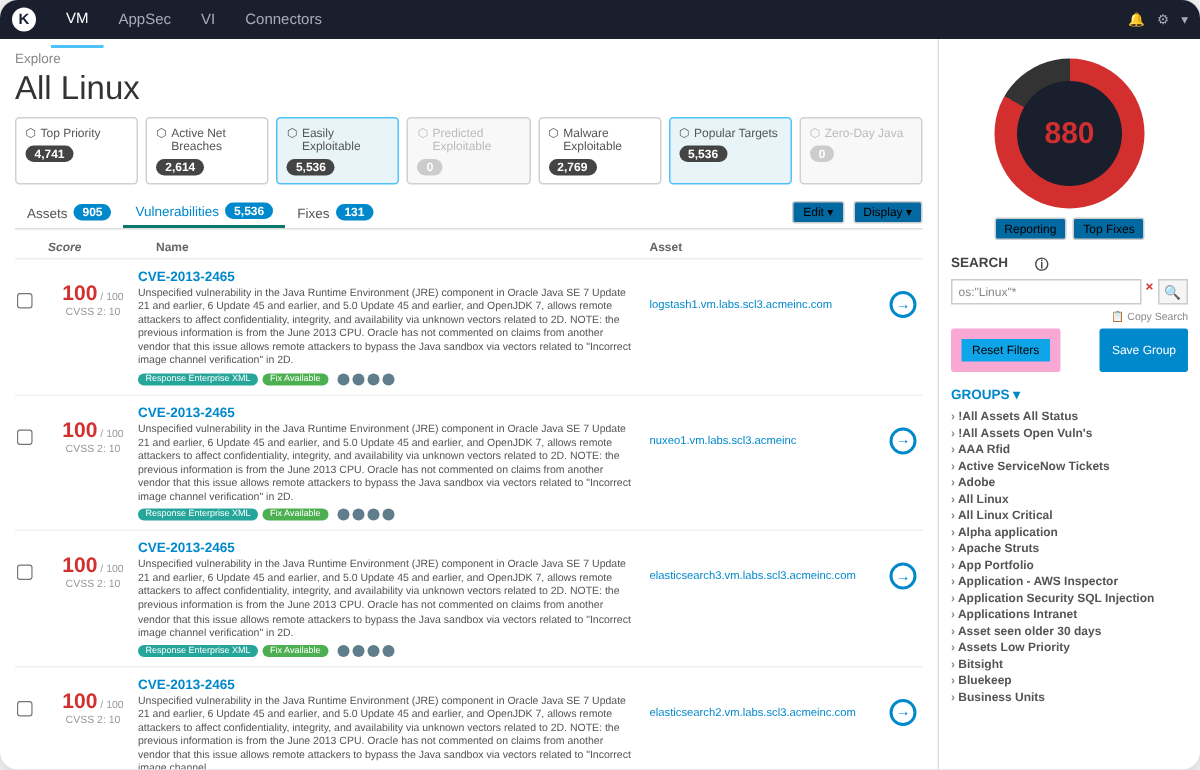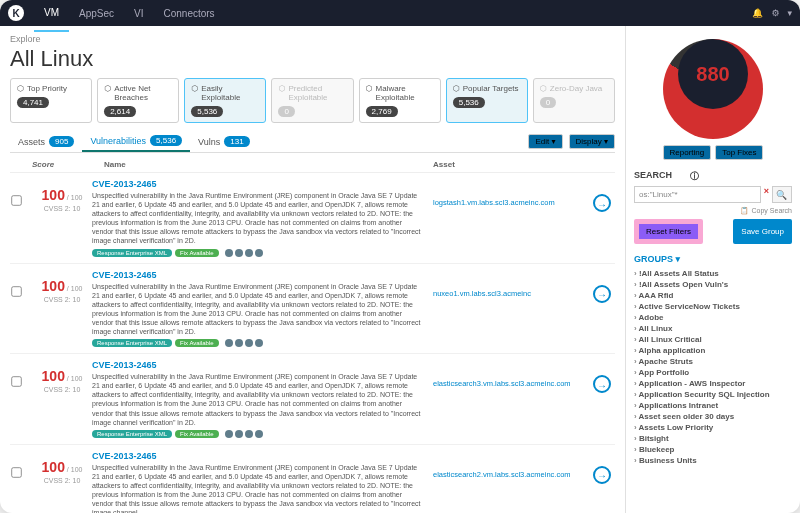--- a/index.html
+++ b/index.html
@@ -14,21 +14,21 @@
 .left { flex:1; padding:8px 10px; overflow:hidden; }
 .right { width:175px; border-left:1px solid #e0e0e0; padding:8px; overflow-y:auto; }
 .explore-label { font-size:9px; color:#888; }
 .page-title { font-size:22px; font-weight:300; margin:2px 0 6px; }
 .cards { display:flex; gap:5px; margin-bottom:8px; }
 .card { border:1px solid #d0d0d0; border-radius:3px; padding:5px 6px; flex:1; min-width:0; }
 .card.active { background:#e8f4f8; border-color:#4fc3f7; }
 .card.dim { background:#f8f8f8; color:#bbb; }
 .card-title { font-size:8px; color:#555; margin-bottom:4px; display:flex; gap:3px; }
 .card.dim .card-title { color:#bbb; }
-.badge { display:inline-block; background:#444; color:#fff; border-radius:8px; padding:1px 6px; font-size:8px; font-weight:normal; }
+.badge { display:inline-block; background:#444; color:#fff; border-radius:8px; padding:1px 6px; font-size:8px; font-weight:bold; }
 .card.dim .badge { background:#ccc; }
 .tabs { display:flex; align-items:center; border-bottom:1px solid #ddd; margin-bottom:4px; }
 .tab { padding:4px 8px; font-size:9px; color:#555; cursor:pointer; display:flex; gap:4px; align-items:center; }
 .tab.active { color:#0088cc; border-bottom:2px solid #0f766e; }
 .tab .badge { background:#0088cc; }
 .tab-right { margin-left:auto; display:flex; gap:6px; }
 .mini-btn { border:1px solid #ccc; background:#0369a1; padding:2px 6px; font-size:8px; cursor:pointer; border-radius:2px; }
 .table-head { display:flex; padding:3px 0; border-bottom:1px solid #eee; font-size:8px; color:#666; font-weight:bold; }
 .col-cb { width:22px; }
 .col-score { width:72px;font-style:italic; }
@@ -49,31 +49,31 @@
 .tag { font-size:6px; padding:1px 5px; border-radius:7px; color:#fff; }
 .tag.green { background:#4caf50; }
 .tag.teal { background:#26a69a; }
 .dot-icons { display:flex; gap:2px; margin-left:3px; }
 .dot { width:8px; height:8px; border-radius:50%; background:#607d8b; display:inline-block; }
 .asset-cell { width:160px; padding-top:18px; }
 .asset-link { color:#0088cc; font-size:7.5px; }
 .act-cell { width:22px; padding-top:15px; }
 .act-btn { width:18px; height:18px; border:2px solid #0088cc; border-radius:50%; color:#0088cc; display:flex; align-items:center; justify-content:center; font-size:10px; cursor:pointer; }
 .gauge { width:100px; height:100px; margin:5px auto; position:relative; }
-.gauge-ring { width:100px; height:100px; border-radius:50%; background:conic-gradient(#d32f2f 0deg,#d32f2f 300deg,#333 300deg,#333 360deg); display:flex; align-items:flex-start; justify-content:center; }
+.gauge-ring { width:100px; height:100px; border-radius:50%; background:conic-gradient(#d32f2f 0deg,#d32f2f 300deg,#333 300deg,#333 360deg); display:flex; align-items:center; justify-content:center; }
 .gauge-inner { width:70px; height:70px; border-radius:50%; background:#1a1f2e; display:flex; align-items:center; justify-content:center; }
 .gauge-val { color:#d32f2f; font-size:20px; font-weight:bold; }
 .side-btns { display:flex; gap:4px; justify-content:center; margin:6px 0 10px; }
 .search-label { font-size:9px; font-weight:bold; color:#444; margin-bottom:3px; display:flex; gap:18px; }
 .search-box { display:flex; gap:3px; margin-bottom:4px; }
 .search-input { flex:1; border:1px solid #ccc; padding:3px 4px; font-size:8px; color:#888; }
 .search-icon-btn { width:20px; border:1px solid #ccc; background:#f5f5f5; display:flex; align-items:center; justify-content:center; cursor:pointer; }
 .copy-link { font-size:7px; color:#888; text-align:right; margin-bottom:4px; }
 .filter-row { display:flex; justify-content:space-between; gap:4px; margin-bottom:10px; }
-.reset-btn { border:5px solid #f9a8d4; background:#8b5cf6; padding:3px 7px; font-size:8px; cursor:pointer; border-radius:2px; }
+.reset-btn { border:7px solid #f9a8d4; background:#0ea5e9; padding:3px 7px; font-size:8px; cursor:pointer; border-radius:2px; }
 .save-btn { background:#0088cc; color:#fff; border:none; padding:3px 8px; font-size:8px; cursor:pointer; border-radius:2px; }
 .groups-label { font-size:9px; font-weight:bold; color:#0088cc; margin-bottom:4px; }
 .group-item { font-size:8px; color:#555; padding:1px 0; cursor:pointer;font-weight:bold; }
 .group-item::before { content:"› "; color:#888; }
 .clear-x { color:#d32f2f; cursor:pointer; font-weight:bold; }
 </style>
 </head>
 <body>
 
 <div class="topbar">
@@ -128,21 +128,21 @@
     <div class="tabs">
       <div class="tab">
           <span>Assets</span>
           <span class="badge">905</span>
         </div>
       <div class="tab active">
           <span>Vulnerabilities</span>
           <span class="badge">5,536</span>
         </div>
       <div class="tab">
-          <span>Vulns</span>
+          <span>Fixes</span>
           <span class="badge">131</span>
         </div>
       <div class="tab-right">
         <button class="mini-btn"><span>Edit</span> ▾</button>
         <button class="mini-btn"><span>Display</span> ▾</button>
       </div>
     </div>
 
     <div class="table-head">
       <div class="col-cb"></div>

